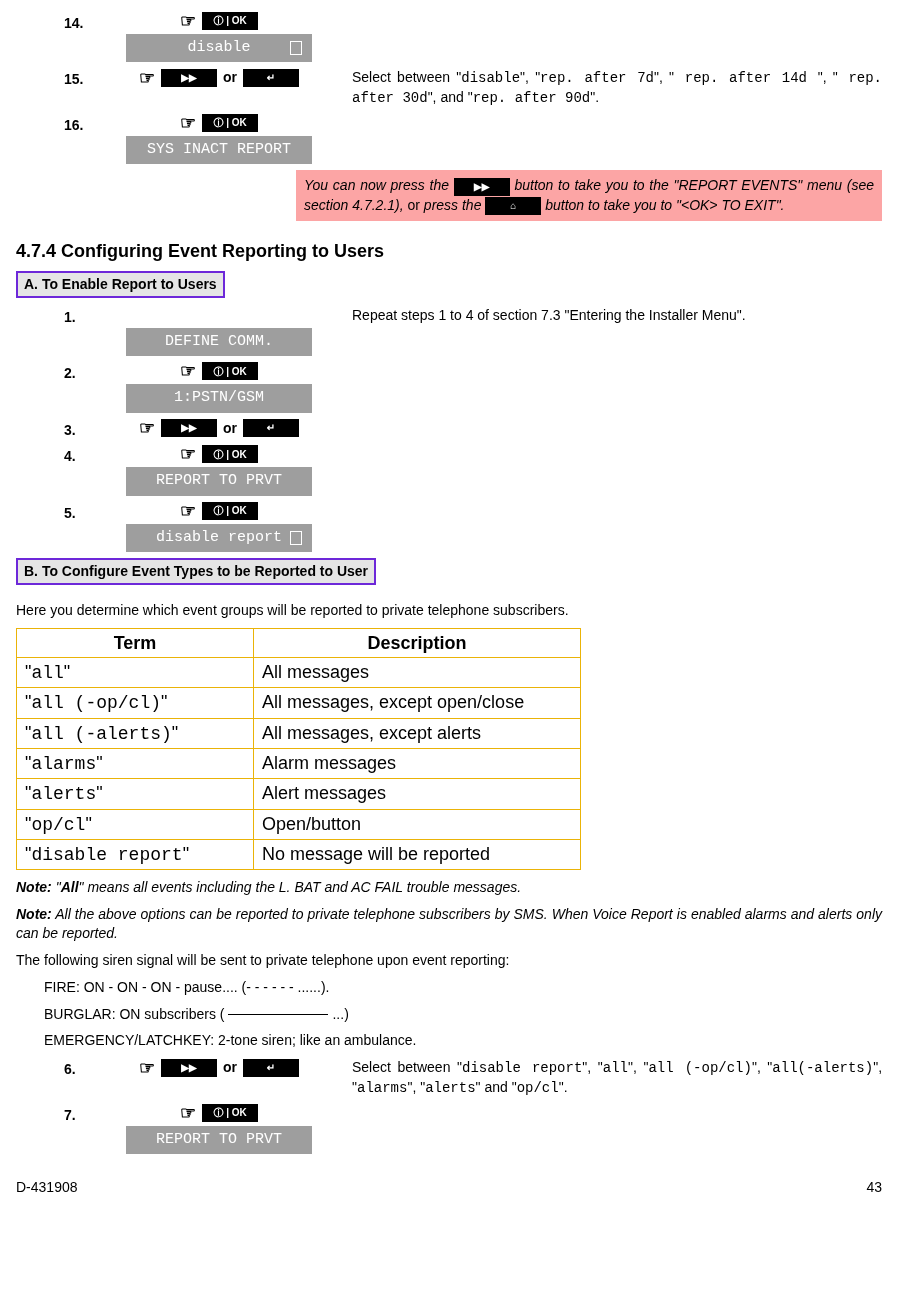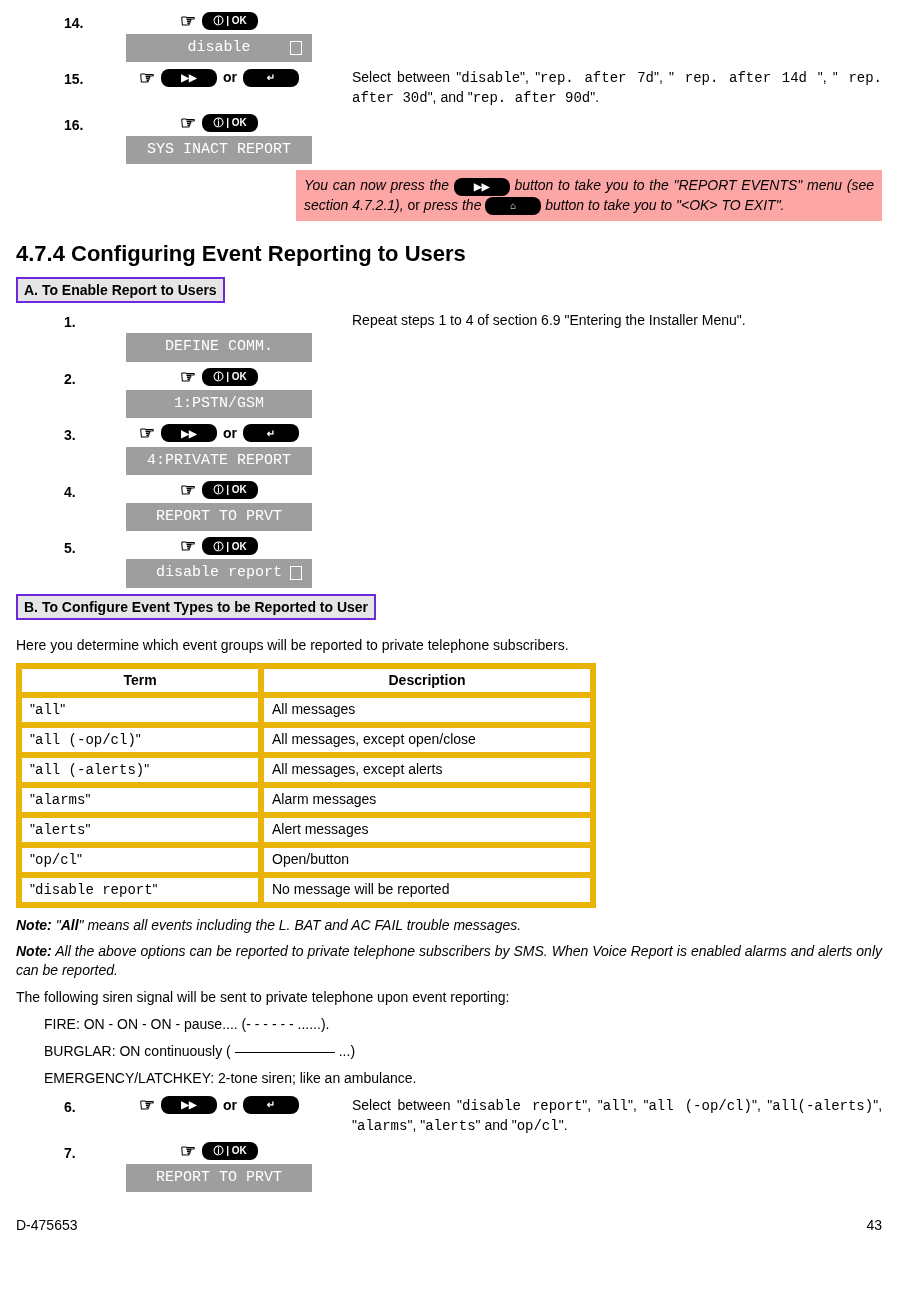--- a/index.html
+++ b/index.html
@@ -43,21 +43,21 @@
   .hand {
     font-size: 18px;
     line-height: 1;
   }
   .small-btn {
     display: inline-flex;
     align-items: center;
     justify-content: center;
     background: #000;
     color: #fff;
-    border-radius: 8px;
+    border-radius: 0;
     height: 18px;
     min-width: 44px;
     padding: 0 6px;
     font-size: 10px;
     font-weight: bold;
     font-family: Arial, sans-serif;
     vertical-align: middle;
   }
   .lcd {
     background: #9e9e9e;
@@ -81,44 +81,44 @@
     border: 1px solid #fff;
   }
   .note-box {
     background: #fca5a5;
     font-style: italic;
     padding: 6px 8px;
     margin: 6px 0 18px 280px;
     text-align: justify;
   }
   h2.section {
-    font-size: 22px;
+    font-size: 18px;
     font-weight: bold;
     margin: 14px 0 8px 0;
   }
   .sub-header {
     display: inline-block;
     background: #e5e5e5;
     border: 2px solid #6d28d9;
     font-weight: bold;
     padding: 2px 6px;
     margin-bottom: 8px;
   }
   .body-text {
     margin: 8px 0;
     text-align: justify;
   }
   table.terms {
     border-collapse: collapse;
     margin: 4px 0;
   }
   table.terms th, table.terms td {
-    border: 6px solid #eab308;
+    border: 1px solid #eab308;
     padding: 2px 8px;
-    font-size: 14px;
+    font-size: 18px;
     vertical-align: top;
   }
   table.terms th {
     font-weight: bold;
     text-align: center;
   }
   .mono { font-family: "Courier New", monospace; }
   .indent { margin-left: 28px; }
   .footer {
     display: flex;
@@ -188,21 +188,21 @@
 
 
 <div class="sub-header">A. To Enable Report to Users</div>
 
 <div class="step-row">
   <div class="step-num">1.</div>
   <div class="step-ctrl">
     <div style="height:18px"></div>
     <span class="lcd">DEFINE COMM.</span>
   </div>
-  <div class="step-desc">Repeat steps 1 to 4 of section 6.9 "Entering the Installer Menu".</div>
+  <div class="step-desc">Repeat steps 1 to 4 of section 7.3 "Entering the Installer Menu".</div>
 </div>
 
 <div class="step-row">
   <div class="step-num">2.</div>
   <div class="step-ctrl">
     <div class="btn-line">
       <span class="hand">☞</span>
       <span class="small-btn">ⓘ | OK</span>
     </div>
     <span class="lcd">1:PSTN/GSM</span>
@@ -212,21 +212,20 @@
 
 <div class="step-row">
   <div class="step-num">3.</div>
   <div class="step-ctrl">
     <div class="btn-line">
       <span class="hand">☞</span>
       <span class="small-btn">▶▶</span>
       <span>or</span>
       <span class="small-btn">↵</span>
     </div>
-    <span class="lcd">4:PRIVATE REPORT</span>
   </div>
   <div class="step-desc"></div>
 </div>
 
 <div class="step-row">
   <div class="step-num">4.</div>
   <div class="step-ctrl">
     <div class="btn-line">
       <span class="hand">☞</span>
       <span class="small-btn">ⓘ | OK</span>
@@ -289,21 +288,21 @@
       </tr>
 </tbody>
   </table>
 
 <p class="body-text"><i><b>Note:</b><span> "</span><b>All</b><span>" means all events including the L. BAT and AC FAIL trouble messages.</span></i></p>
 
 <p class="body-text"><i><b>Note:</b><span> All the above options can be reported to private telephone subscribers by SMS. When Voice Report is enabled alarms and alerts only can be reported.</span></i></p>
 
 <p class="body-text">The following siren signal will be sent to private telephone upon event reporting:</p>
 <p class="body-text indent">FIRE: ON - ON - ON - pause.... (- - - - - - ......).</p>
-<p class="body-text indent"><span>BURGLAR: ON continuously (</span><span class="dashline"></span><span>...)</span></p>
+<p class="body-text indent"><span>BURGLAR: ON subscribers (</span><span class="dashline"></span><span>...)</span></p>
 <p class="body-text indent">EMERGENCY/LATCHKEY: 2-tone siren; like an ambulance.</p>
 
 <div class="step-row">
   <div class="step-num">6.</div>
   <div class="step-ctrl">
     <div class="btn-line">
       <span class="hand">☞</span>
       <span class="small-btn">▶▶</span>
       <span>or</span>
       <span class="small-btn">↵</span>
@@ -320,18 +319,18 @@
     <div class="btn-line">
       <span class="hand">☞</span>
       <span class="small-btn">ⓘ | OK</span>
     </div>
     <span class="lcd">REPORT TO PRVT</span>
   </div>
   <div class="step-desc"></div>
 </div>
 
 <div class="footer">
-  <span>D-475653</span>
+  <span>D-431908</span>
   <span>43</span>
 </div>
 
 
 
 
 </body></html>

